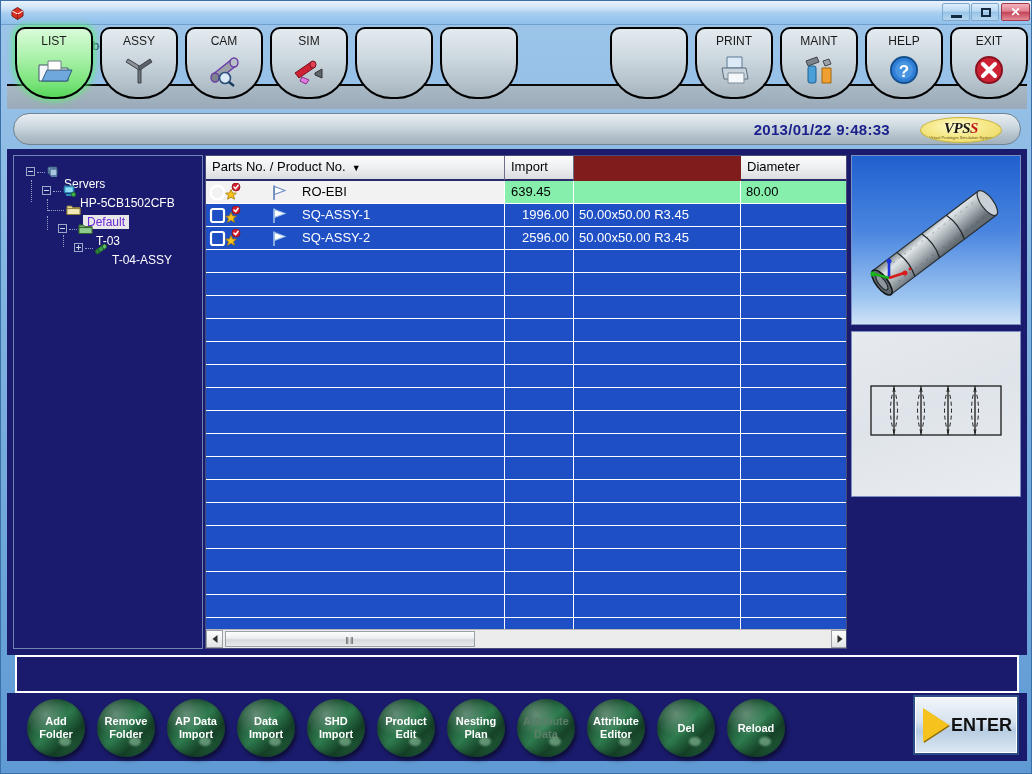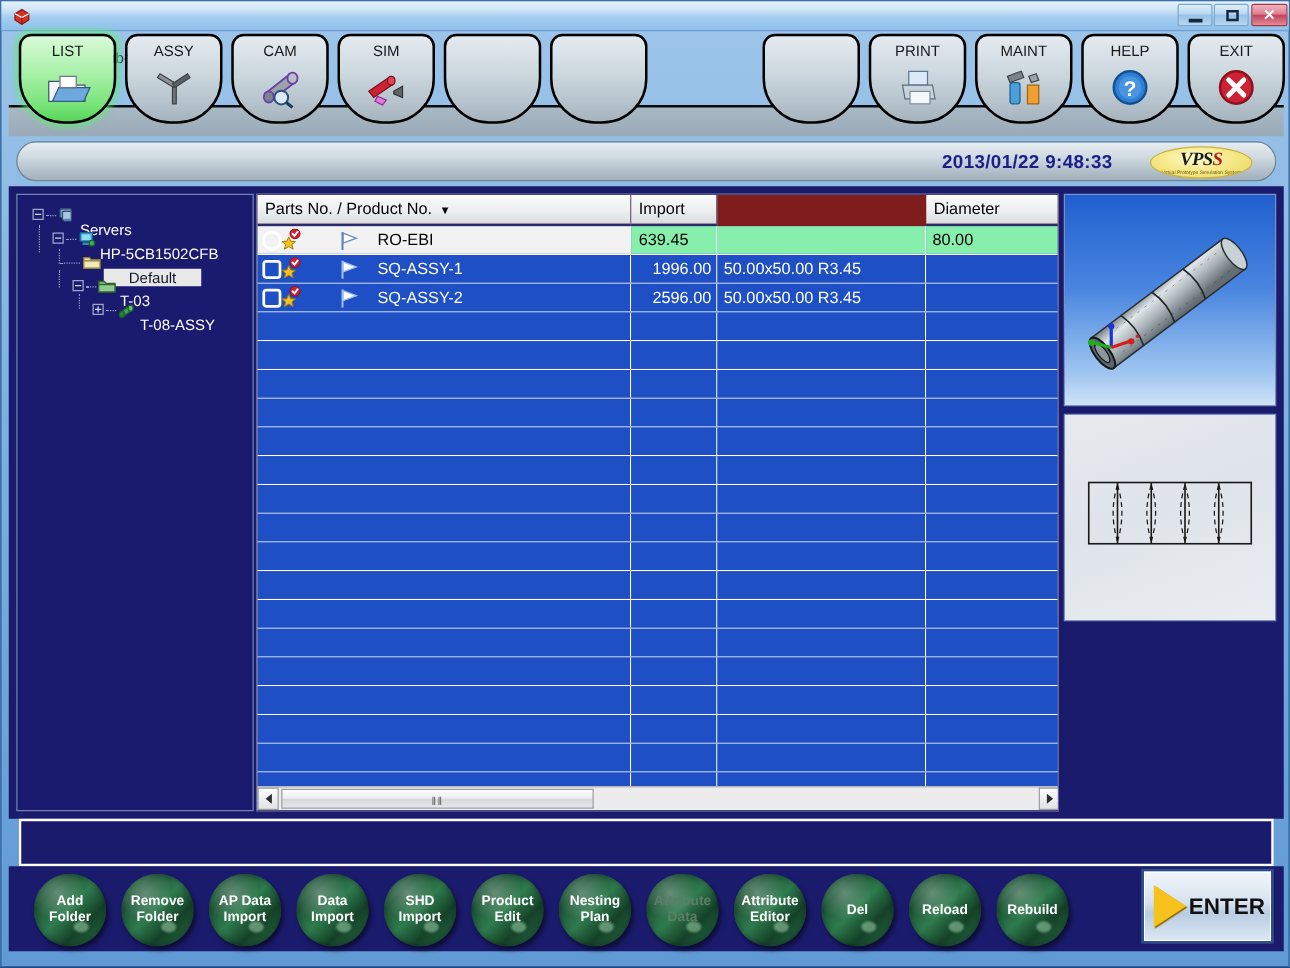--- a/index.html
+++ b/index.html
@@ -150,21 +150,21 @@
     position: absolute; top: 9px; width: 8px; height: 1px;
     border-top: 1px dotted #8fa0c4;
   }
   .tn-vline {
     position: absolute; width: 1px;
     border-left: 1px dotted #8fa0c4;
   }
   .tn-icon { position: absolute; top: 2px; width: 15px; height: 14px; }
   .tn-label { position: absolute; top: 2px; font-size: 12px; margin-top: 12px; }
   .tn-label.selected {
-    background: #e8e8e8; color: #0f172a; padding: 0 20px;
+    background: #e8e8e8; color: #6d28d9; padding: 0 4px;
   }
 
   
   #table-panel {
     position: absolute; left: 198px; top: 6px; width: 642px; height: 494px;
     background: #e9e9e9;
     border: 1px solid #4a4a7a;
     overflow: hidden;
   }
   #thead {
@@ -499,21 +499,21 @@
         <span class="tn-vline" style="left:45px; top:-4px; height:12px;"></span>
         <span class="tn-expander plus" style="left:56px"></span>
         <span class="tn-dots" style="left:67px"></span>
         <span class="tn-icon" style="left:76px">
           <svg width="15" height="14" viewBox="0 0 15 14">
             <path d="M2 9 L9 4 L12 7 L5 12 Z" fill="#3f9f4f" stroke="#1d5f28"></path>
             <ellipse cx="10.5" cy="5.5" rx="2" ry="2.4" fill="#63c16f" stroke="#1d5f28"></ellipse>
             <ellipse cx="3.5" cy="10.5" rx="2" ry="2.4" fill="#2e7f3c" stroke="#1d5f28"></ellipse>
           </svg>
         </span>
-        <span class="tn-label" style="left:94px">T-08-ASSY</span>
+        <span class="tn-label" style="left:94px">T-04-ASSY</span>
       </div>
     </div>
 
     <div id="table-panel">
 
       <div id="thead">
         <div class="th" style="left:0; width:299px">
           <span>Parts No. / Product No.</span><span class="sortarrow">▼</span>
         </div>
         <div class="th" style="left:299px; width:69px">
@@ -805,20 +805,19 @@
     <div class="rbtn" style="left:370px"><span class="gloss"></span><span>Product
 Edit</span></div>
     <div class="rbtn" style="left:440px"><span class="gloss"></span><span>Nesting
 Plan</span></div>
     <div class="rbtn disabled" style="left:510px"><span class="gloss"></span><span>Attribute
 Data</span></div>
     <div class="rbtn" style="left:580px"><span class="gloss"></span><span>Attribute
 Editor</span></div>
     <div class="rbtn" style="left:650px"><span class="gloss"></span><span>Del</span></div>
     <div class="rbtn" style="left:720px"><span class="gloss"></span><span>Reload</span></div>
-    <div class="rbtn" style="left:790px"><span class="gloss"></span><span>Rebuild</span></div>
 
     <div id="enter-btn">
       <span id="enter-arrow"></span>
       <span id="enter-label">ENTER</span>
     </div>
   </div>
 </div>
 
 </body></html>

